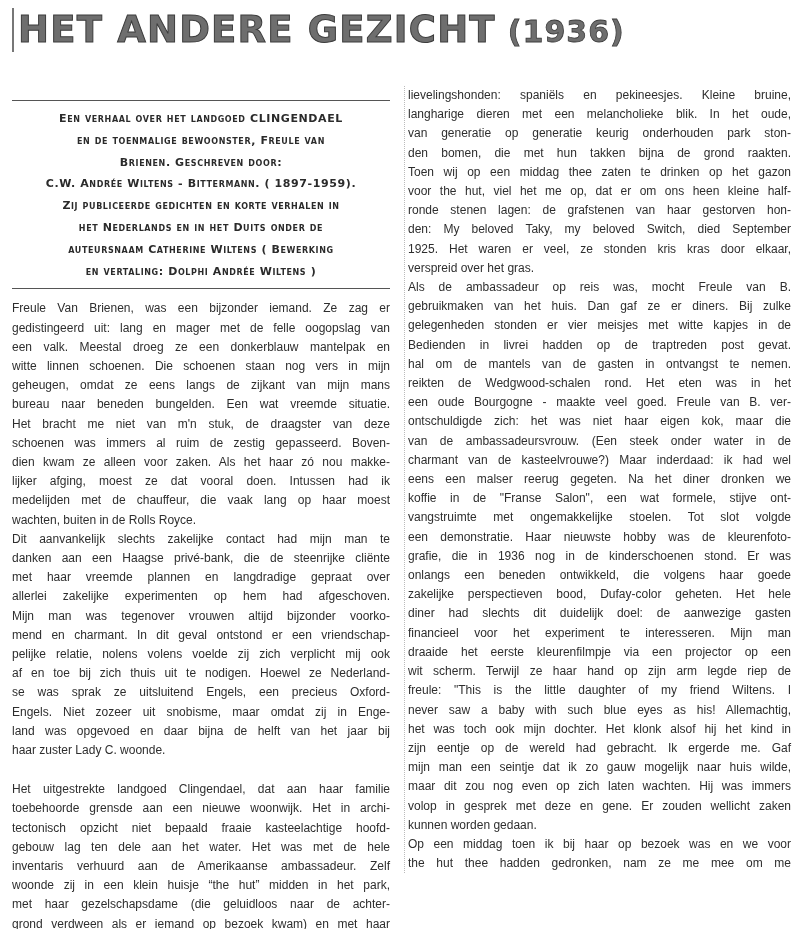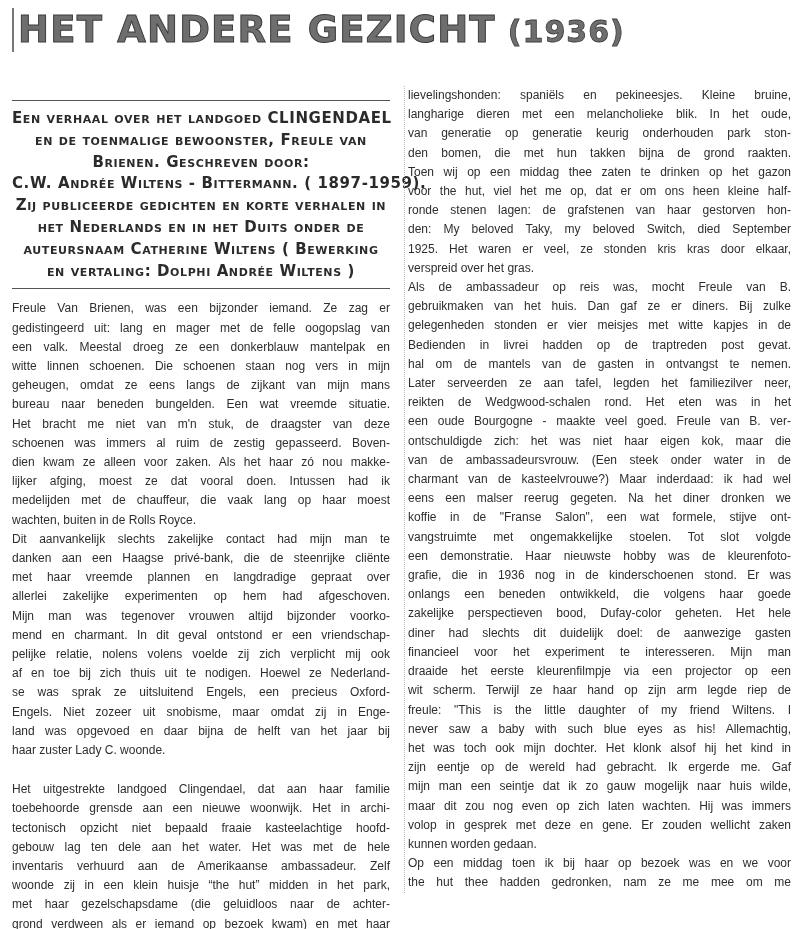--- a/index.html
+++ b/index.html
@@ -58,21 +58,21 @@
       padding-left: 3px;
     }
     .intro-box {
       border-top: 1.5px solid #555;
       border-bottom: 1.5px solid #555;
       margin: 0 0 0 0;
       padding: 7px 0 6px 0;
       text-align: center;
       font-family: "DejaVu Sans", sans-serif;
       font-weight: bold;
-      font-size: 15px;
+      font-size: 11px;
       line-height: 21.8px;
       letter-spacing: 0.6px;
       font-variant: small-caps;
       color: #2b2b2b;
     }
     .intro-line {
       display: block;
       white-space: nowrap;
     }
     .para {
@@ -173,21 +173,20 @@
     <span class="ln">1925. Het waren er veel, ze stonden kris kras door elkaar,</span>
     <span class="ln last">verspreid over het gras.</span>
   </p>
 
   <p class="para">
     <span class="ln">Als de ambassadeur op reis was, mocht Freule van B.</span>
     <span class="ln">gebruikmaken van het huis. Dan gaf ze er diners. Bij zulke</span>
     <span class="ln">gelegenheden stonden er vier meisjes met witte kapjes in de</span>
     <span class="ln">Bedienden in livrei hadden op de traptreden post gevat.</span>
     <span class="ln">hal om de mantels van de gasten in ontvangst te nemen.</span>
-    <span class="ln">Later serveerden ze aan tafel, legden het familiezilver neer,</span>
     <span class="ln">reikten de Wedgwood-schalen rond.  Het eten was in het</span>
     <span class="ln">een oude Bourgogne - maakte veel goed. Freule van B. ver-</span>
     <span class="ln">ontschuldigde zich: het was niet haar eigen kok, maar die</span>
     <span class="ln">van de ambassadeursvrouw. (Een steek onder water in de</span>
     <span class="ln">charmant van de kasteelvrouwe?) Maar inderdaad: ik had wel</span>
     <span class="ln">eens een malser reerug gegeten. Na het diner dronken we</span>
     <span class="ln">koffie in de "Franse Salon", een wat formele, stijve ont-</span>
     <span class="ln">vangstruimte met ongemakkelijke stoelen. Tot slot volgde</span>
     <span class="ln">een demonstratie. Haar nieuwste hobby was de kleurenfoto-</span>
     <span class="ln">grafie, die in 1936 nog in de kinderschoenen stond. Er was</span>

